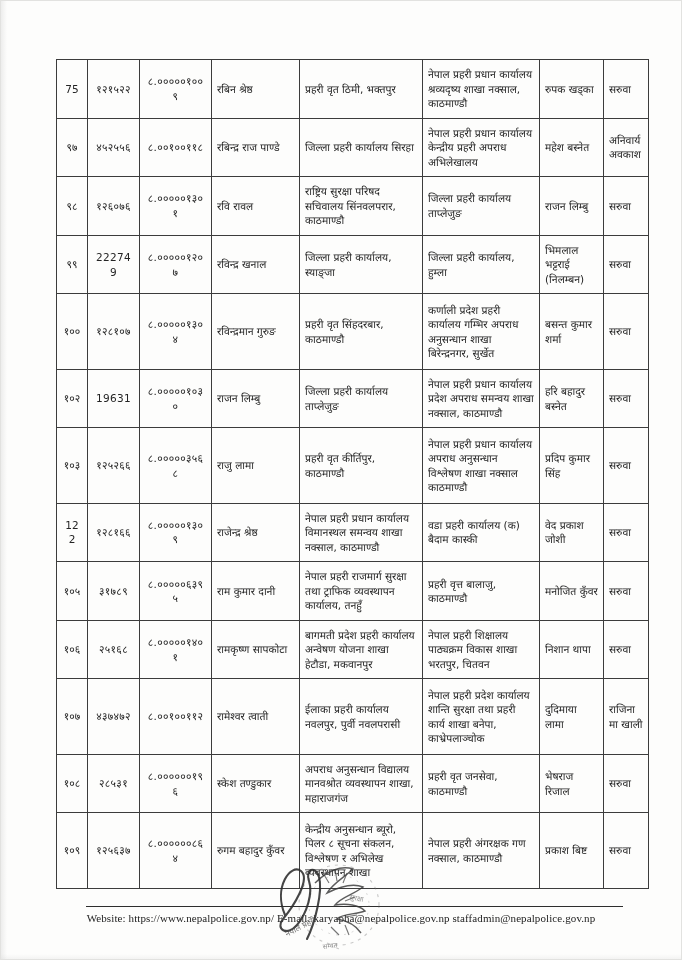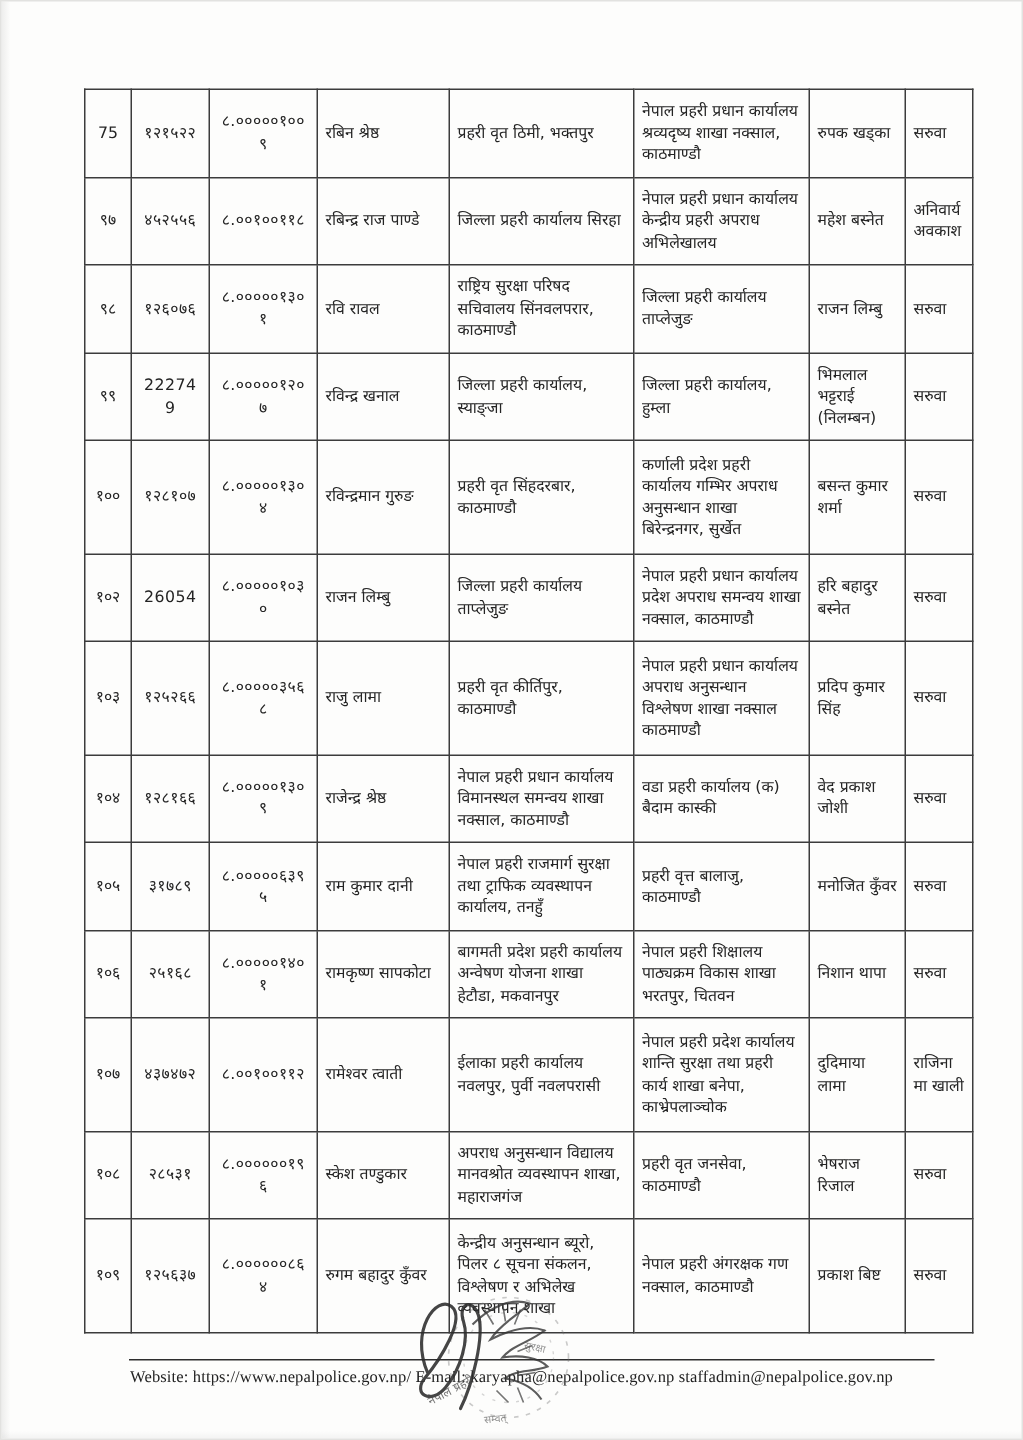--- a/index.html
+++ b/index.html
@@ -123,40 +123,40 @@
           <td class="col-reg_no">१२८१०७</td>
           <td class="col-emp_code">८.०००००१३०४</td>
           <td class="col-name">रविन्द्रमान गुरुङ</td>
           <td class="col-from_office">प्रहरी वृत सिंहदरबार, काठमाण्डौ</td>
           <td class="col-to_office">कर्णाली प्रदेश प्रहरी कार्यालय गम्भिर अपराध अनुसन्धान शाखा बिरेन्द्रनगर, सुर्खेत</td>
           <td class="col-contact">बसन्त कुमार शर्मा</td>
           <td class="col-remark">सरुवा</td>
         </tr>
         <tr>
           <td class="col-sn">१०२</td>
-          <td class="col-reg_no">26054</td>
+          <td class="col-reg_no">19631</td>
           <td class="col-emp_code">८.०००००१०३०</td>
           <td class="col-name">राजन लिम्बु</td>
           <td class="col-from_office">जिल्ला प्रहरी कार्यालय ताप्लेजुङ</td>
           <td class="col-to_office">नेपाल प्रहरी प्रधान कार्यालय प्रदेश अपराध समन्वय शाखा नक्साल, काठमाण्डौ</td>
           <td class="col-contact">हरि बहादुर बस्नेत</td>
           <td class="col-remark">सरुवा</td>
         </tr>
         <tr>
           <td class="col-sn">१०३</td>
           <td class="col-reg_no">१२५२६६</td>
           <td class="col-emp_code">८.०००००३५६८</td>
           <td class="col-name">राजु लामा</td>
           <td class="col-from_office">प्रहरी वृत कीर्तिपुर, काठमाण्डौ</td>
           <td class="col-to_office">नेपाल प्रहरी प्रधान कार्यालय अपराध अनुसन्धान विश्लेषण शाखा नक्साल काठमाण्डौ</td>
           <td class="col-contact">प्रदिप कुमार सिंह</td>
           <td class="col-remark">सरुवा</td>
         </tr>
         <tr>
-          <td class="col-sn">१०४</td>
+          <td class="col-sn">122</td>
           <td class="col-reg_no">१२८१६६</td>
           <td class="col-emp_code">८.०००००१३०९</td>
           <td class="col-name">राजेन्द्र श्रेष्ठ</td>
           <td class="col-from_office">नेपाल प्रहरी प्रधान कार्यालय विमानस्थल समन्वय शाखा नक्साल, काठमाण्डौ</td>
           <td class="col-to_office">वडा प्रहरी कार्यालय (क) बैदाम कास्की</td>
           <td class="col-contact">वेद प्रकाश जोशी</td>
           <td class="col-remark">सरुवा</td>
         </tr>
         <tr>
           <td class="col-sn">१०५</td>

